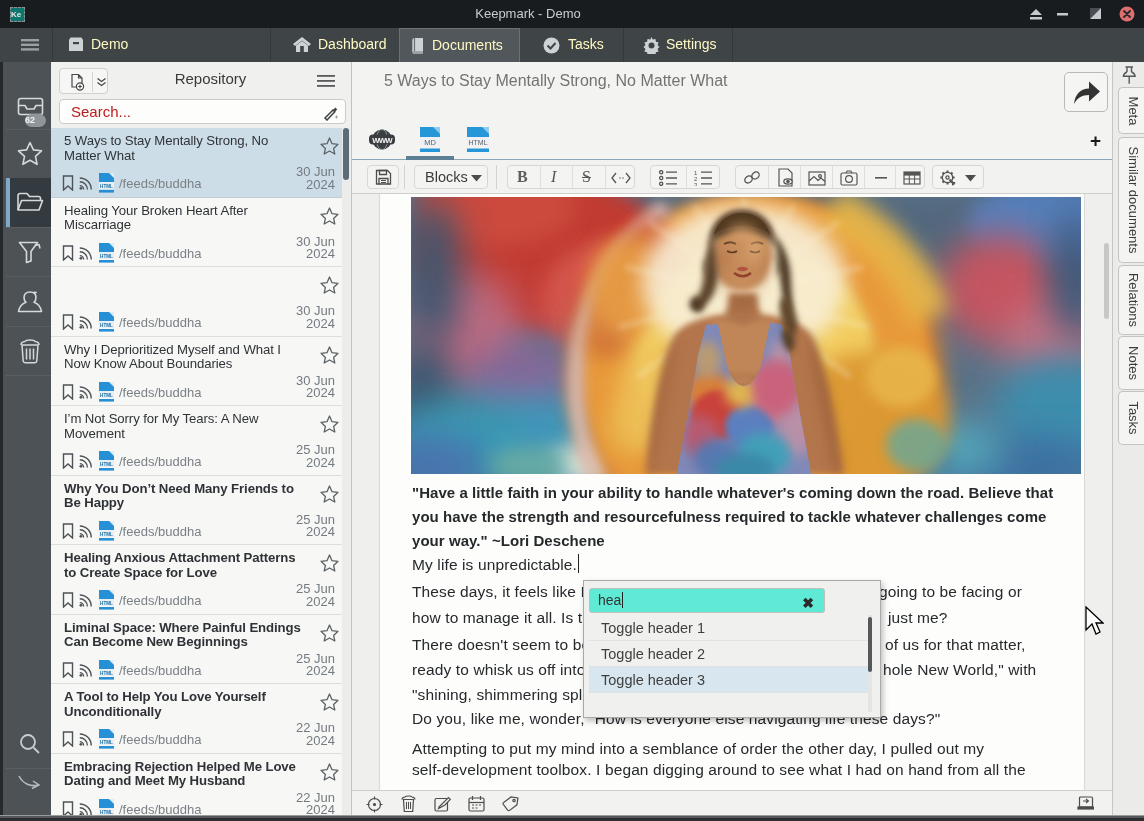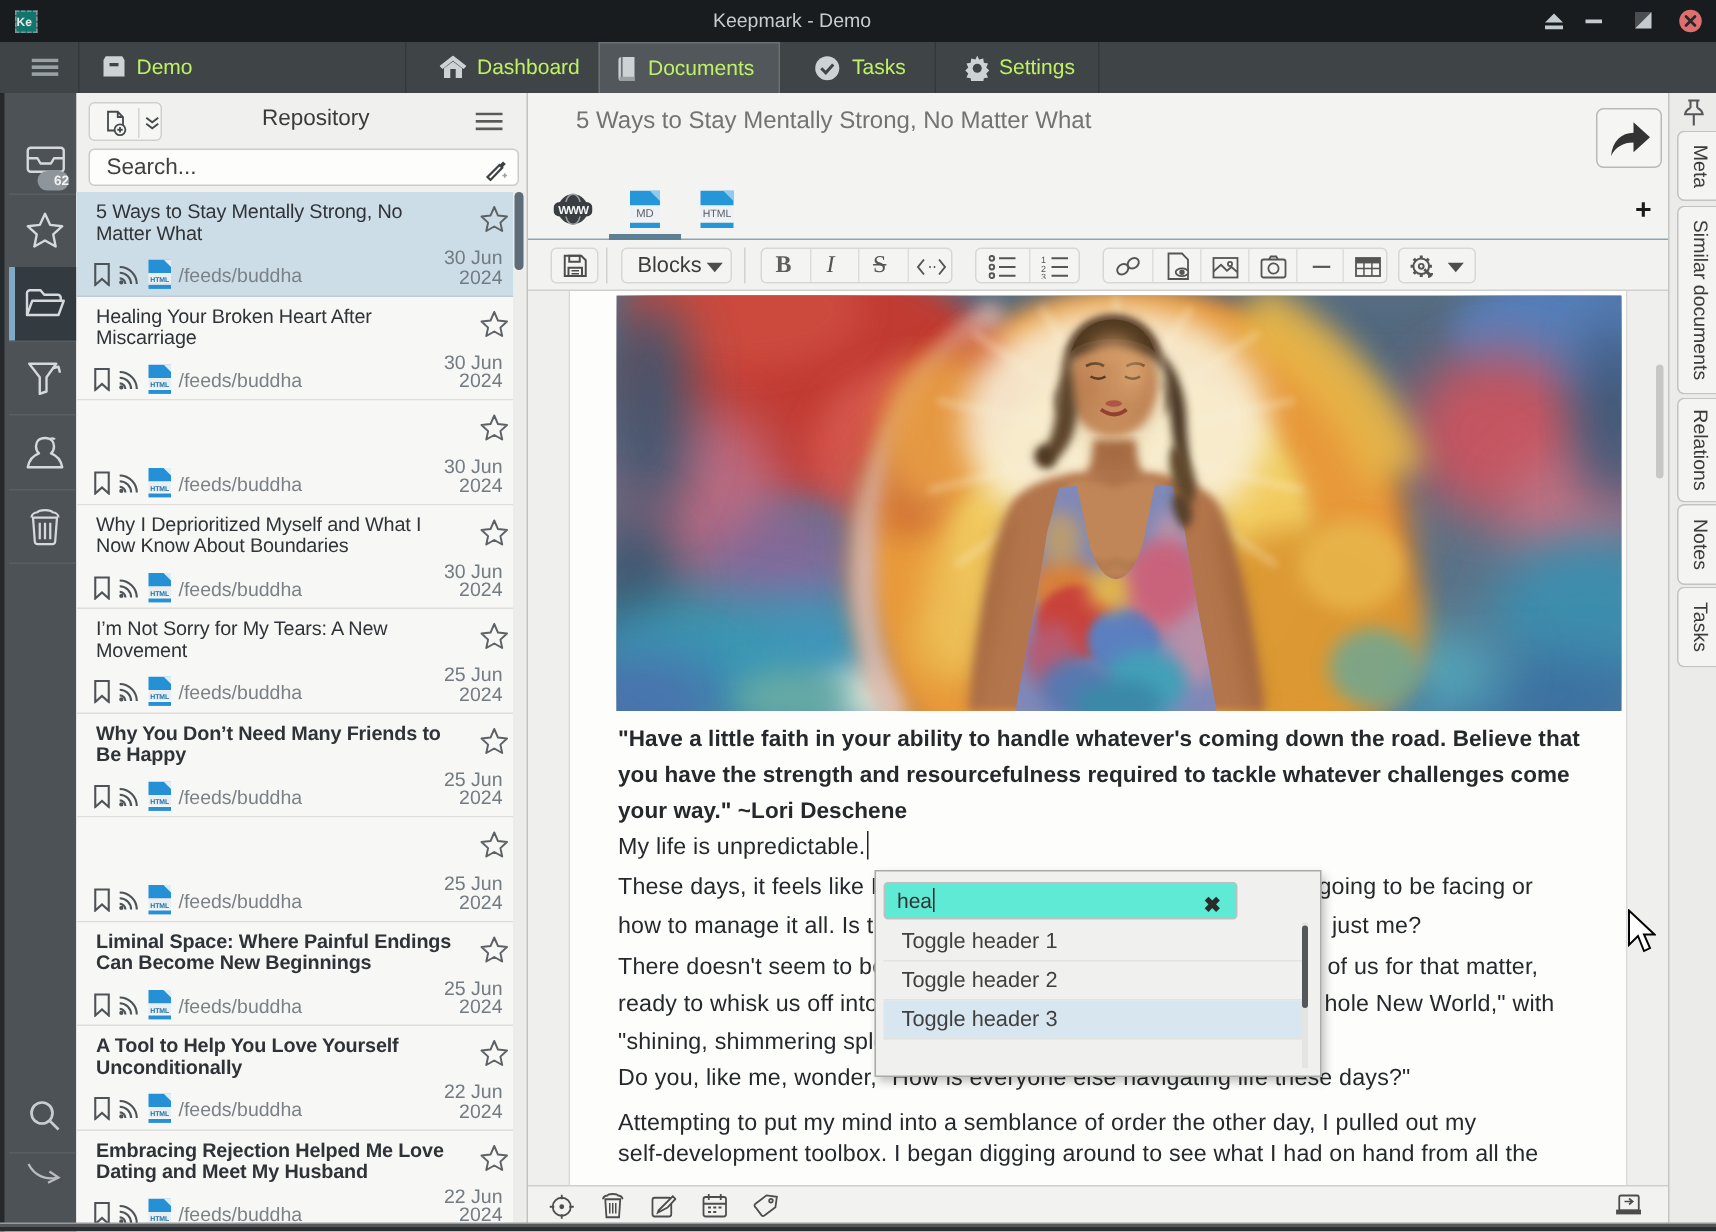--- a/index.html
+++ b/index.html
@@ -8,36 +8,36 @@
 .abs { position:absolute; }
 
 
 #titlebar { left:0; top:0; width:1144px; height:28px; background:#191c1f; }
 #kelogo { left:10px; top:7px; width:15px; height:15px; background:#0f766e; border:1px dashed #8a8f93; color:#e8e8e8; font-size:8px; font-weight:bold; text-align:left; line-height:13px; }
 #wintitle { left:0; top:0; width:1056px; text-align:center; color:#c9cccf; font-size:13px; line-height:27px; }
 
 
 #tabbar { left:0; top:28px; width:1144px; height:34px; background:#3f4447; }
 .tbsep { top:0; width:1px; height:34px; background:#34383b; }
-.tbtab { top:0; height:34px; color:#bef264; font-size:14px; line-height:33px; }
+.tbtab { top:0; height:34px; color:#fef9c3; font-size:14px; line-height:33px; }
 .tbtab .ic { position:absolute; top:9px; }
 #tabdocs { background:#51575b; border:1px solid #6a7074; border-bottom:none; }
 
 
 #rail { left:0; top:62px; width:51px; height:759px; background:#4c5256; border-left:3px solid #26292c; }
 .railsep { left:3px; width:48px; height:1px; background:#585e62; position:absolute; }
 #railsel { left:3px; top:178px; width:48px; height:49px; background:#333a40; border-left:4px solid #7fa9c4; }
-#badge62 { left:25px; top:114px; width:21px; height:13px; background:#8e969b; border-radius:7px; color:#f2f2f2; font-size:9px; font-weight:bold; text-align:right; line-height:13px; }
+#badge62 { left:25px; top:114px; width:21px; height:13px; background:#8e969b; border-radius:7px; color:#f2f2f2; font-size:9px; font-weight:bold; text-align:left; line-height:13px; }
 
 
 #lpanel { left:51px; top:62px; width:301px; height:754px; background:#f0f0ee; border-right:1px solid #c2c2c0; }
 #newdocbtn { left:8px; top:6px; width:49px; height:26px; background:#f6f6f4; border:1px solid #cfcfcd; border-radius:4px; }
 #repotitle { left:9px; top:8px; width:301px; text-align:center; font-size:15px; color:#3a3a3a; }
 #lhamb { left:269px; top:12px; width:18px; }
-#searchbox { left:8px; top:37px; width:287px; height:25px; background:#fdfdfc; border:1px solid #cbcbc9; border-radius:4px; color:#404040; font-size:15px; line-height:23px; padding-left:11px; }
+#searchbox { left:8px; top:37px; width:287px; height:25px; background:#fdfdfc; border:1px solid #cbcbc9; border-radius:4px; color:#b91c1c; font-size:15px; line-height:23px; padding-left:11px; }
 #list { left:0px; top:66px; width:291px; height:688px; background:#f7f7f5; overflow:hidden; }
 .item { left:0; width:291px; height:69.5px; border-bottom:1px solid #dededc; position:absolute; background:#f7f7f5; }
 .item.sel { background:#cddde7; border-bottom:1px solid #c0ccd4; }
 .ititle { position:absolute; left:13px; top:6px; white-space:nowrap; font-size:13.2px; line-height:14.5px; color:#2f3337; letter-spacing:-0.1px; }
 .item.bold .ititle { font-weight:bold; }
 .istar { position:absolute; left:269px; top:9px; }
 .idate { position:absolute; right:7px; top:38px; width:80px; text-align:right; font-size:13px; line-height:12.5px; color:#737b82; }
 .ipath { position:absolute; left:68px; top:48px; font-size:13px; color:#7b8187; }
 #lscroll { left:291px; top:66px; width:8px; height:688px; background:#ececea; }
 #lthumb { left:292px; top:66px; width:6px; height:52px; background:#5d6c79; border-radius:3px; }
@@ -363,20 +363,21 @@
         <svg style="position:absolute;left:46px;top:45px" width="19" height="20" viewBox="0 0 19 20">
           <rect x="2" y="0" width="15" height="9" fill="#2590d6"></rect>
           <path d="M12 0 h5 v5 z" fill="#fff" opacity="0.85"></path>
           <rect x="2" y="9" width="15" height="7" fill="#e9eef1"></rect>
           <text x="9.5" y="15" font-size="4.6" font-weight="bold" fill="#1c70aa" text-anchor="middle" font-family="Liberation Sans">HTML</text>
           <rect x="2" y="17" width="15" height="2.6" fill="#2590d6"></rect>
         </svg>
         <div class="ipath">/feeds/buddha</div>
       </div>
 <div class="item bold" style="top:417.0px">
+        <div class="ititle">Healing Anxious Attachment Patterns<br>to Create Space for Love</div>
         <svg class="istar" width="19" height="18" viewBox="0 0 19 18" fill="none" stroke="#5c6165" stroke-width="1.3" stroke-linejoin="round">
           <path d="M9.5 1 L12 6.7 L18 7.3 L13.6 11.4 L14.8 17 L9.5 14 L4.2 17 L5.4 11.4 L1 7.3 L7 6.7 Z"></path>
         </svg>
         <div class="idate">25 Jun<br>2024</div>
         <svg style="position:absolute;left:11px;top:47px" width="12" height="16" viewBox="0 0 12 16" fill="none" stroke="#4e5357" stroke-width="1.4">
           <path d="M1.5 1 h9 v14 l-4.5 -4 l-4.5 4 z"></path>
         </svg>
         <svg style="position:absolute;left:27px;top:48px" width="15" height="15" viewBox="0 0 15 15" fill="none" stroke="#4e5357" stroke-width="1.4">
           <path d="M1.8 9.6 a3.8 3.8 0 0 1 3.8 3.8"></path>
           <path d="M1.8 5.8 a7.6 7.6 0 0 1 7.6 7.6"></path>

